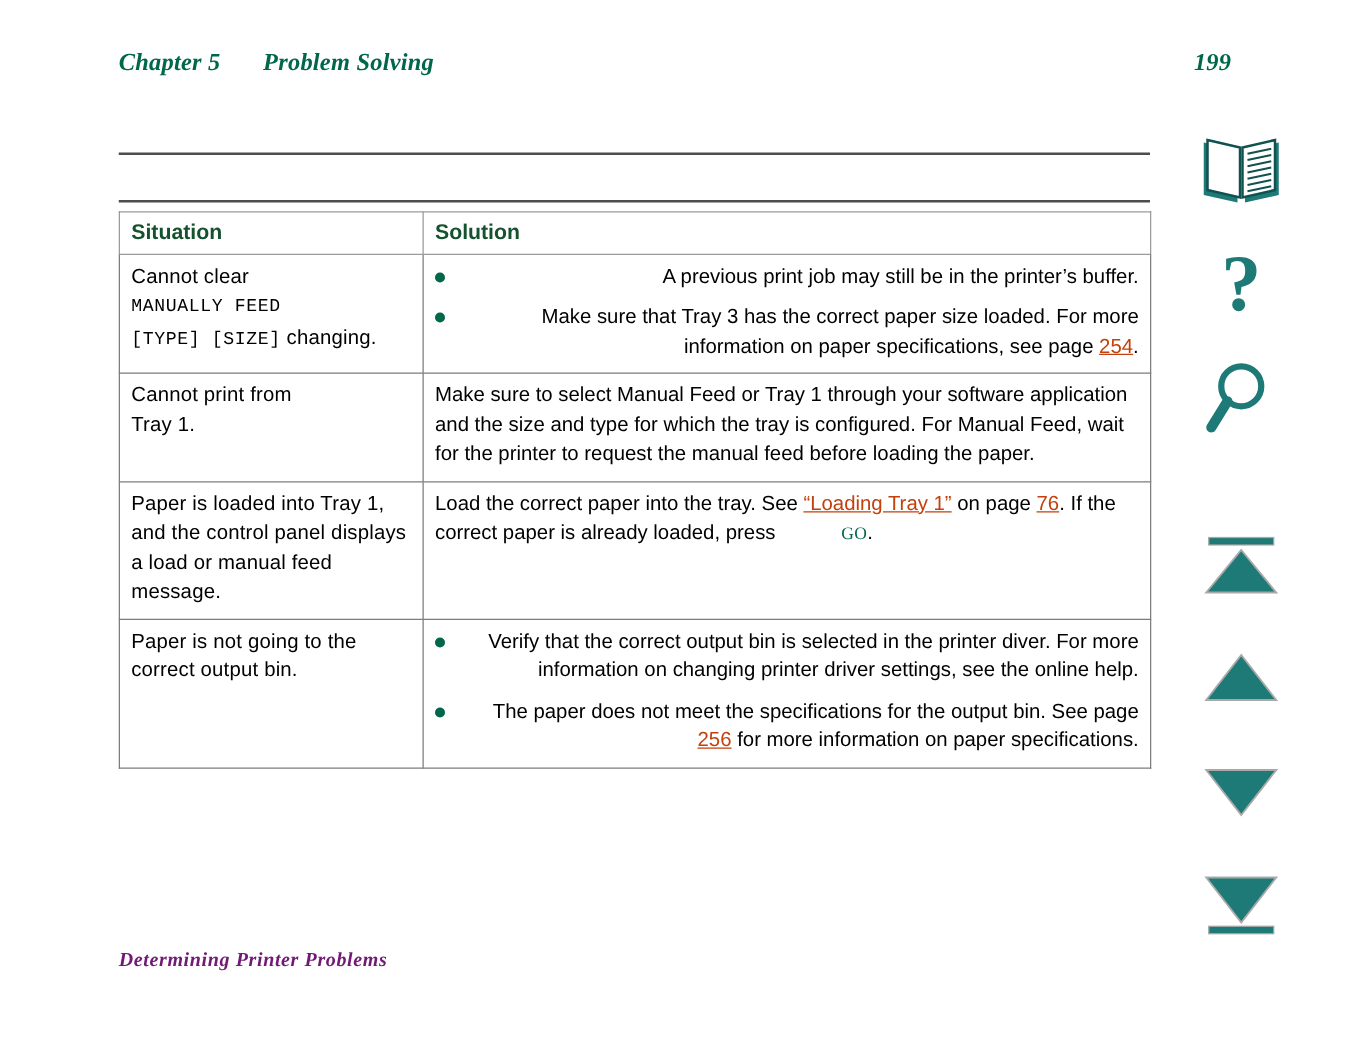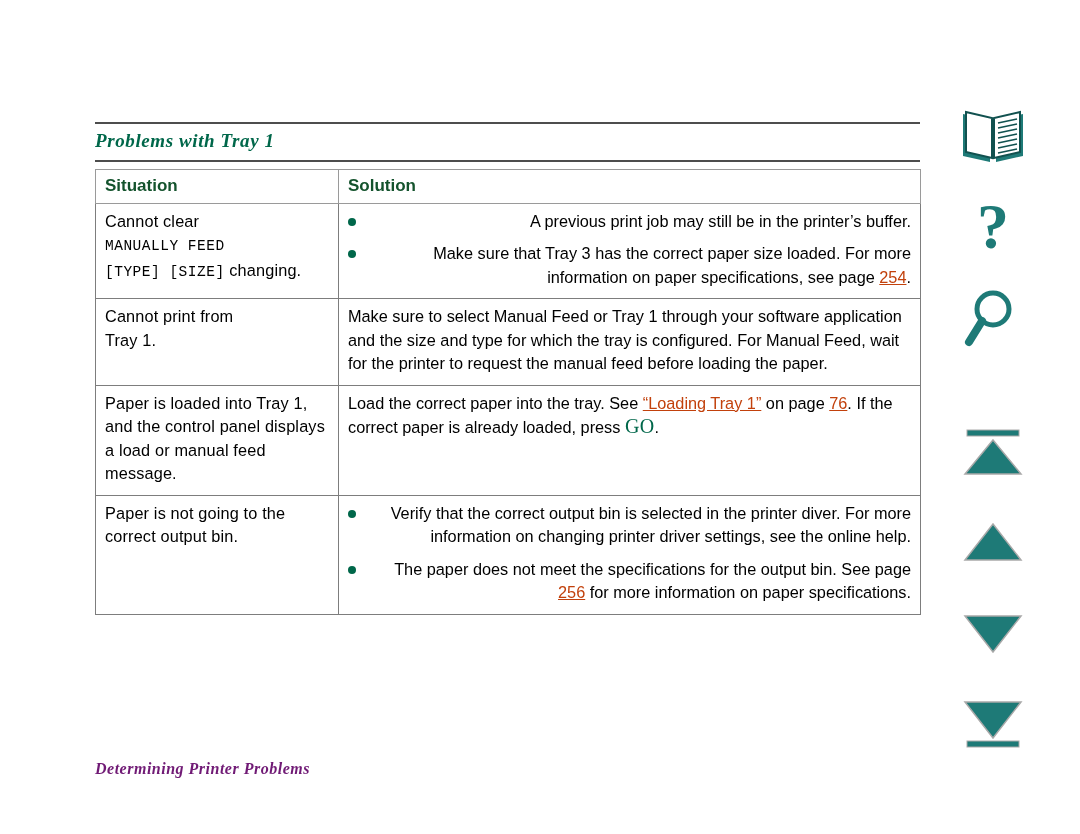--- a/index.html
+++ b/index.html
@@ -144,22 +144,23 @@
     letter-spacing: 0.5px;
     color: #000000;
   }
   .lnk {
     color: #c2410c;
     text-decoration: underline;
   }
   .ctrlkey {
     font-family: "Liberation Serif", serif;
     color: #00674a;
-    font-size: 20px;
+    font-size: 14px;
     letter-spacing: 0.3px;
+    margin-left: 48px;
   }
   p.blk { margin: 0; }
 
   
   .foot {
     position: absolute;
     left: 95px;
     top: 760px;
     color: #701a75;
     font-family: "Liberation Serif", serif;
@@ -179,23 +180,26 @@
     display: block;
     cursor: pointer;
   }
   .rail svg { display: block; }
 </style>
 </head>
 <body>
 
 <div id="page">
 
+  <div class="run-head">
+    <span class="chap">Chapter 5</span><span class="chaptitle">Problem Solving</span>
+    <span class="pageno">199</span>
+  </div>
 
   <div class="rule-top"></div>
-  <div class="sec-head">Problems with Tray 1</div>
   <div class="rule-bot"></div>
 
   <table id="tbl">
     <colgroup>
         <col class="c1">
         <col class="c2">
       </colgroup>
     <thead>
       <tr>
         <th>Situation</th>

